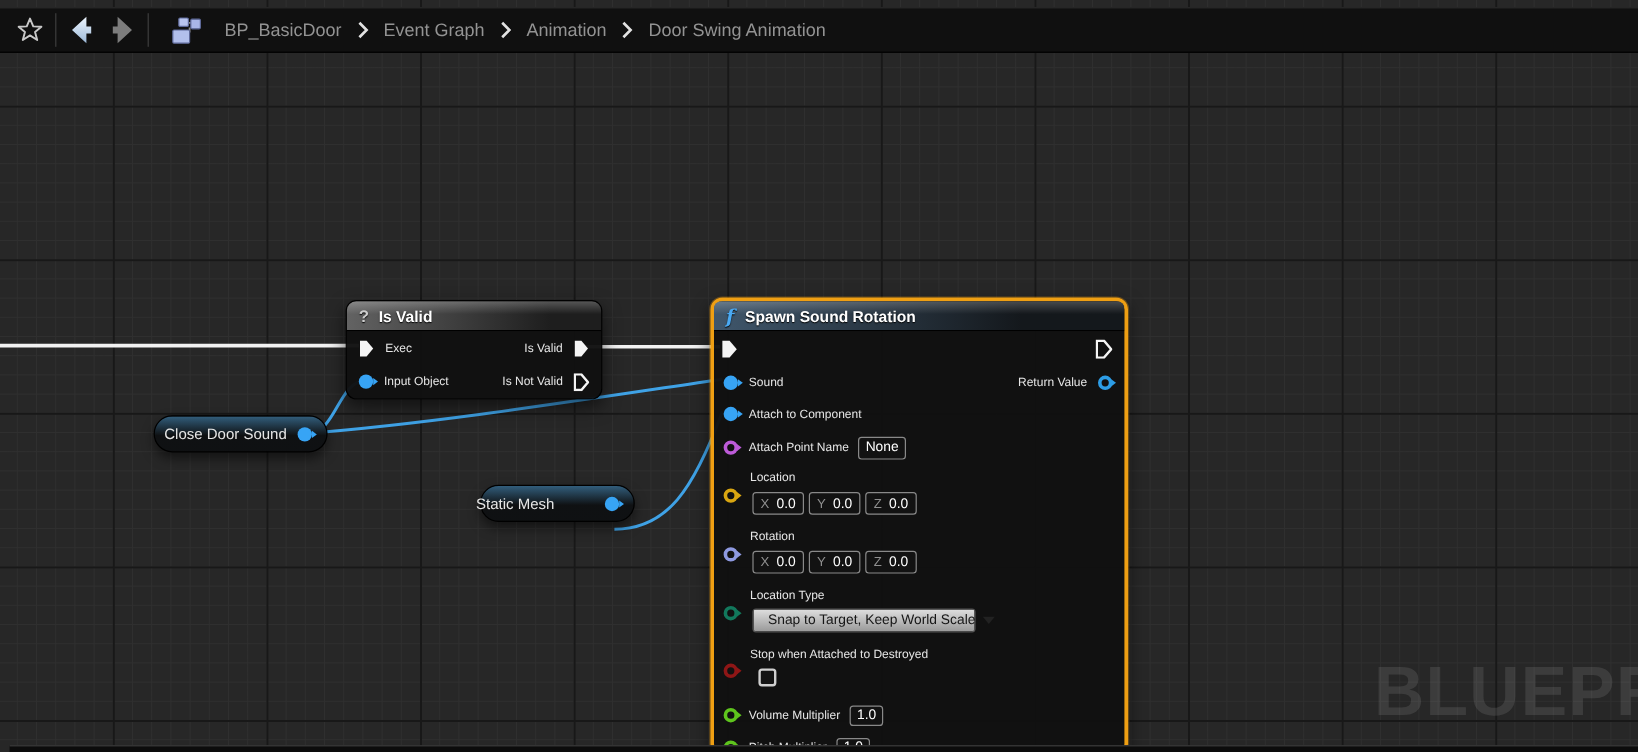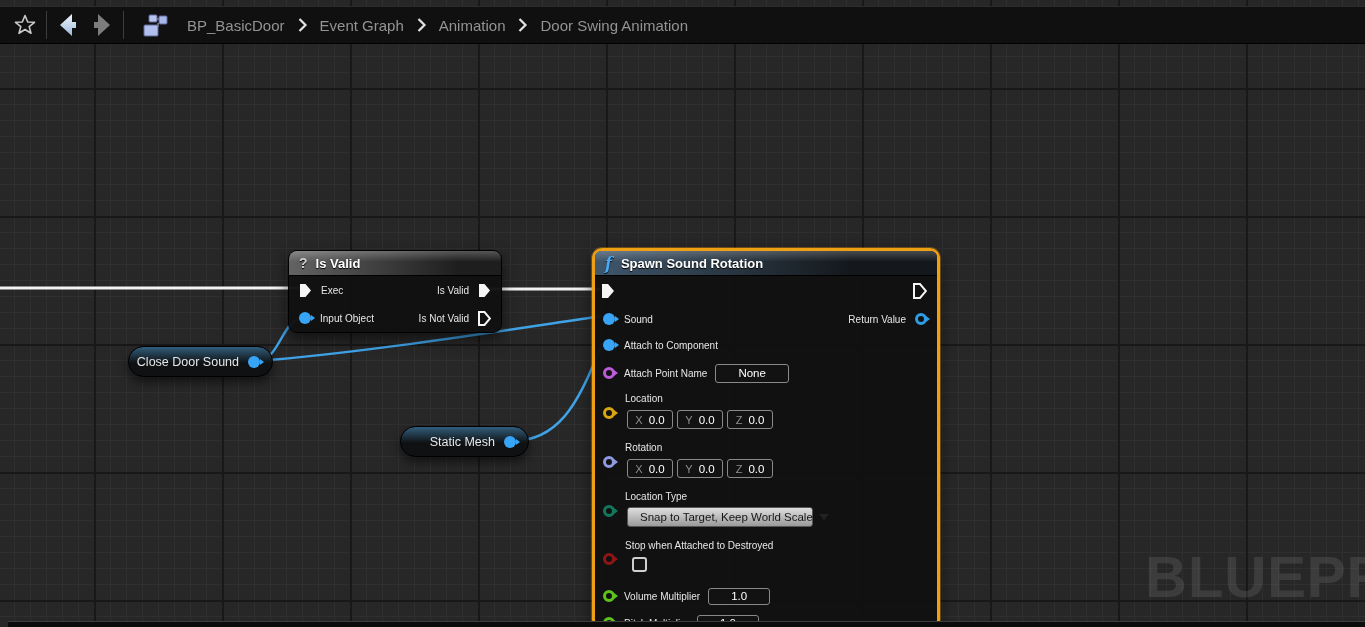--- a/index.html
+++ b/index.html
@@ -83,21 +83,21 @@
     border-left:4px solid; border-left-color:inherit;
     border-top:3px solid transparent; border-bottom:3px solid transparent;
   }
   .pin-dot.hollow { border:3px solid; background:transparent; }
   .pin-dot.hollow::after { left:8px; }
 
   
   .valbox {
     background:#121212; border:1px solid #898989; border-radius:3px;
     color:#fff; font-size:11.5px; display:inline-flex; align-items:center; justify-content:center;
-    height:19px; padding:0 22px;
+    height:19px; padding:0 5px;
   }
   .axis { color:#8f8f8f; margin-right:6px; font-size:11px; }
   .vecrow { position:absolute; display:flex; gap:4px; }
   .vecbox { width:43px; }
   .dropdown {
     position:absolute; width:186px; height:20px; border-radius:3px;
     background:linear-gradient(to bottom,#dedede,#9a9a9a); border:1px solid #555;
     color:#161616; font-size:11.5px; display:flex; align-items:center; padding:0 12px; cursor:pointer;
     white-space:nowrap;
   }
@@ -108,21 +108,21 @@
 
   
   .pill {
     position:absolute; z-index:3; height:31px; border-radius:16px;
     background:linear-gradient(to bottom, rgba(80,160,215,0.55), rgba(30,45,60,0.12) 55%), #0d0d0d;
     border:1px solid #000; box-shadow:0 5px 10px rgba(0,0,0,0.5);
     display:flex; align-items:center; justify-content:flex-end; padding-right:12px;
   }
   .pill .plabel { margin-right:9px; font-size:12.5px; }
   .pill-close { left:128px; top:346px; width:145px; }
-  .pill-static { left:400px; top:426px; width:129px; }
+  .pill-static { left:400px; top:404px; width:129px;gap:33px; }
 
   .bottom-strip {
     position:absolute; left:8px; right:0; bottom:0; height:6px; z-index:40;
     background:#0c0c0c; border-top:1px solid #3e3e3e;
   }
 </style>
 </head>
 <body>
 
 <div class="canvas">

